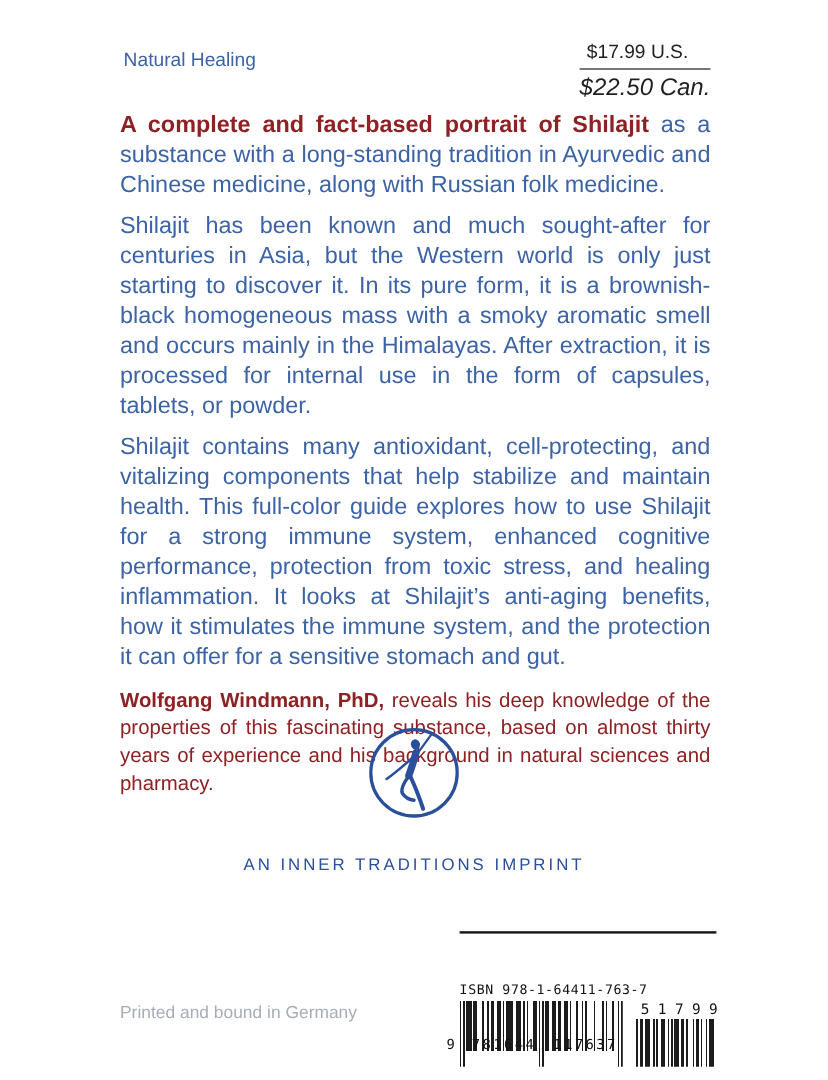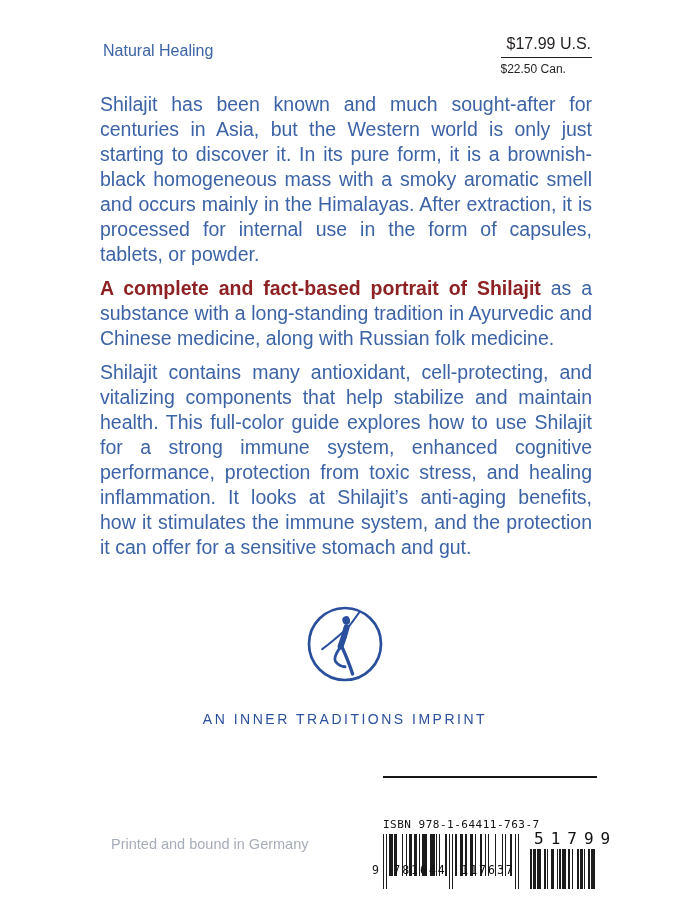--- a/index.html
+++ b/index.html
@@ -17,21 +17,21 @@
     font-size:16px; color:#3c63a6;
   }
   .price-block {
     position:absolute; top:35px; right:98px;
     text-align:left; color:#231f20;
   }
   .price-us {
     font-size:16px; padding:0 1px 4px 6px;
     border-bottom:1.6px solid #231f20;
   }
-  .price-can { font-size:12px; padding-top:4px; }
+  .price-can { font-size:20px; padding-top:4px;font-style:italic; }
 
   
   .body-text {
     position:absolute; left:100px; top:92px; width:492px;
     text-align:justify;
   }
   .body-text p {
     margin:0 0 9px 0;
     font-size:19.5px; line-height:25px;
     color:#3c63a6;
@@ -72,53 +72,54 @@
   .barcode-row { display:flex; align-items:flex-end;margin-top:35px; }
   .ean-main { position:relative; width:136px; }
   .isbn-label {
     font-size:11px; letter-spacing:0.5px;
     text-align:center; white-space:nowrap;
     margin-bottom:3px;
   }
   .ean-main svg { display:block; width:136px; height:55px; }
   .ean-addon { margin-left:10px; width:66px; }
   .addon-digits {
-    font-size:16px; text-align:center;
+    font-size:12px; text-align:center;
     letter-spacing:7px; padding-left:5px;
     margin-bottom:1px; white-space:nowrap;
   }
   .ean-addon svg { display:block; width:66px; height:40px; }
   svg.bars rect { fill:#1c1c1c; }
   svg.bars { shape-rendering:crispEdges; }
   .ean-digits { position:absolute; top:45px; left:0; width:136px; height:12px; font-size:11.5px; }
   .ean-digit-first { position:absolute; left:-11px; top:0; }
   .ean-digit-g1 { position:absolute; left:8px;  width:58px; text-align:center; letter-spacing:2px; top:0; }
   .ean-digit-g2 { position:absolute; left:76px; width:58px; text-align:center; letter-spacing:2px; top:0; }
 
   
   .printed-note {
-    position:absolute; left:111px; top:836px;
+    position:absolute; left:100px; top:836px;
     font-size:14.5px; color:#a6adb8;
   }
 </style>
 </head>
 <body>
 
 <div class="cover">
 
   <div class="category-label">Natural Healing</div>
   <div class="price-block">
     <div class="price-us">$17.99 U.S.</div>
     <div class="price-can">$22.50 Can.</div>
   </div>
 
   <div class="body-text">
+    <p><span class="lead-maroon">A complete and fact-based portrait of Shilajit</span><span> as a substance with a long-standing tradition in Ayurvedic and Chinese medicine, along with Russian folk medicine.</span></p>
     <p>Shilajit has been known and much sought-after for centuries in Asia, but the Western world is only just starting to discover it. In its pure form, it is a brownish-black homogeneous mass with a smoky aromatic smell and occurs mainly in the Himalayas. After extraction, it is processed for internal use in the form of capsules, tablets, or powder.</p>
-    <p><span class="lead-maroon">A complete and fact-based portrait of Shilajit</span><span> as a substance with a long-standing tradition in Ayurvedic and Chinese medicine, along with Russian folk medicine.</span></p>
     <p>Shilajit contains many antioxidant, cell-protecting, and vitalizing components that help stabilize and maintain health. This full-color guide explores how to use Shilajit for a strong immune system, enhanced cognitive performance, protection from toxic stress, and healing inflammation. It looks at Shilajit’s anti-aging benefits, how it stimulates the immune system, and the protection it can offer for a sensitive stomach and gut.</p>
+    <p class="author-note"><span class="lead-maroon">Wolfgang Windmann, PhD,</span><span> reveals his deep knowledge of the properties of this fascinating substance, based on almost thirty years of experience and his background in natural sciences and pharmacy.</span></p>
   </div>
 
   <div class="publisher-block">
     <span class="logo-mark">
       <svg width="80" height="80" viewBox="0 0 100 100" fill="none">
         <circle cx="50" cy="50" r="45" stroke="#2a4f9c" stroke-width="3.4"></circle>
         <g stroke="#2a4f9c" stroke-linecap="round" fill="none">
           <path d="M53.5 30 C 58 24, 63.5 16.5, 68.5 9.5" stroke-width="2.4"></path>
           <path d="M52 29 C 50 37, 47.5 45, 44.5 53" stroke-width="7.5"></path>
           <path d="M50 33 C 42 40, 32 49, 21.5 56.5" stroke-width="2.6"></path>

